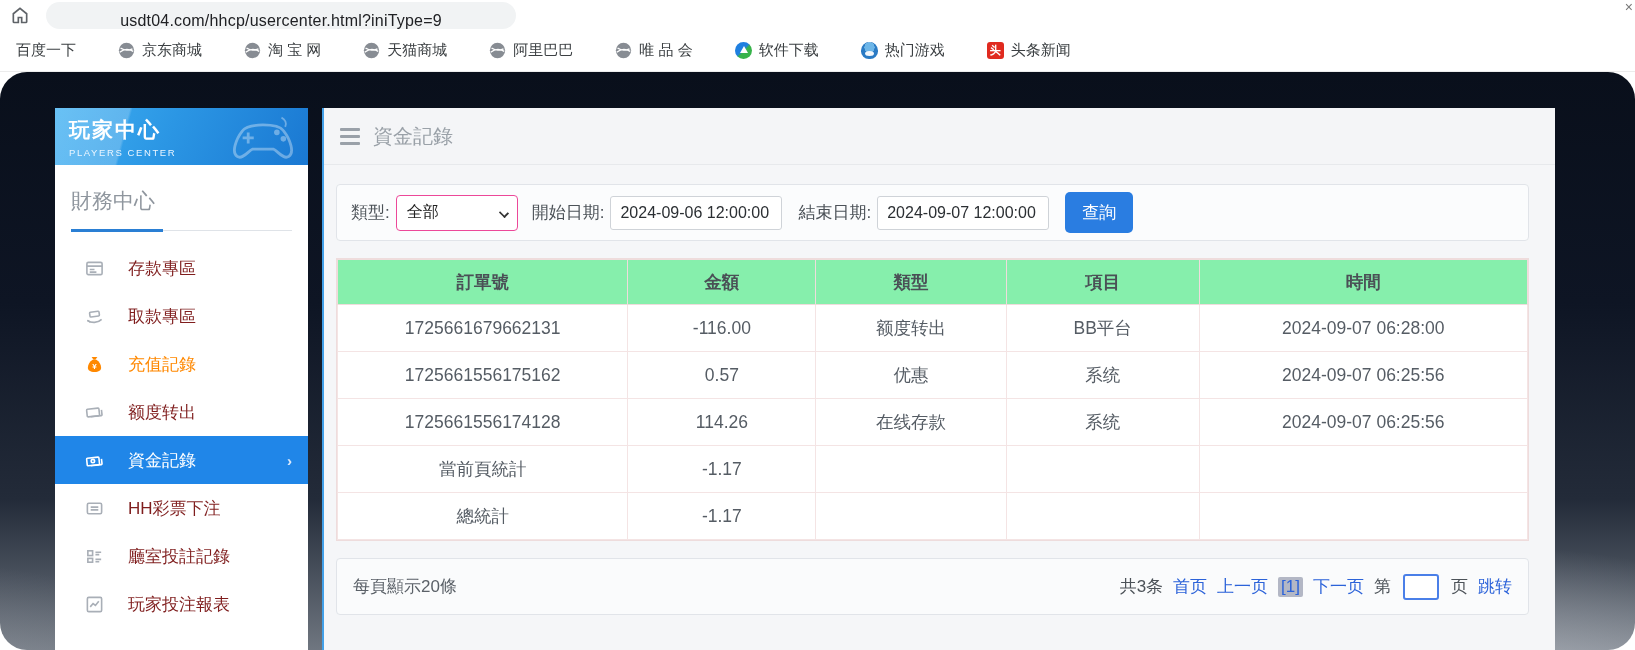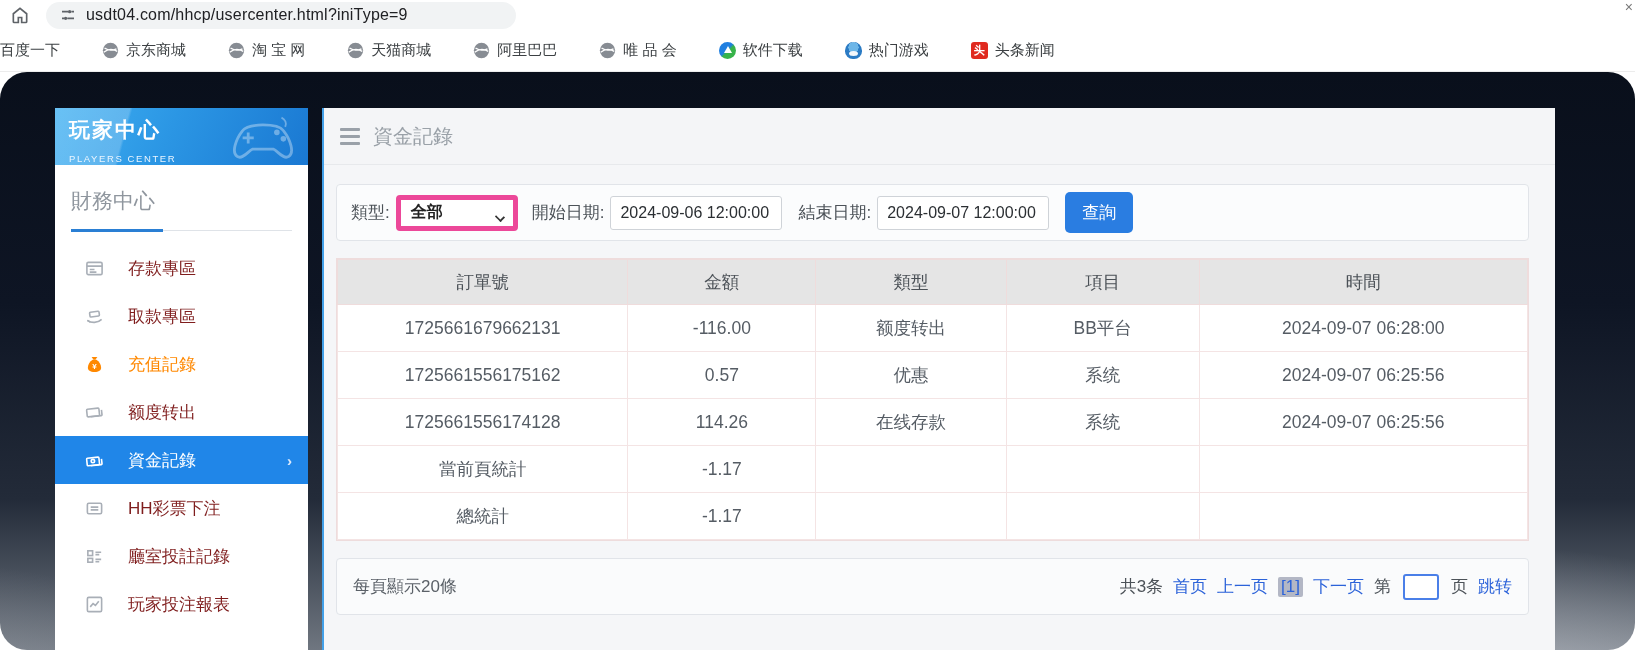--- a/index.html
+++ b/index.html
@@ -1,26 +1,26 @@
 <!DOCTYPE html>
 <html><head>
 <meta charset="utf-8">
 <style>
   * { margin:0; padding:0; box-sizing:border-box; }
   html,body { width:1635px; height:650px; overflow:hidden; font-family:"Liberation Sans",sans-serif; background:#fff; }
 
   
   .browser-bar { height:30px; background:#fff; display:flex; align-items:center; padding:0 10px; position:relative; }
   .home-icon { width:20px; height:20px; color:#5f6368; flex:0 0 auto; }
-  .url-pill { margin-left:16px; background:#f1f3f4; border-radius:14px; height:27px; display:flex; align-items:center; padding:0 14px; gap:10px; min-width:470px; }
+  .url-pill { margin-left:16px; background:#f1f3f4; border-radius:14px; height:27px; display:flex; align-items:center; padding:0 14px; gap:10px; min-width:470px;flex-direction:column; }
   .site-info-icon { width:16px; height:16px; color:#5f6368; }
   .url-text { font-size:16px; color:#202124; letter-spacing:.2px; white-space:nowrap; }
   .win-close { position:absolute; right:2px; top:0px; color:#777; font-size:14px; line-height:14px; cursor:pointer; }
 
-  .bookmarks-bar { height:42px; background:#fff; border-bottom:1px solid #ececec; display:flex; align-items:center; padding:0 0; gap:42px; }
+  .bookmarks-bar { height:42px; background:#fff; border-bottom:1px solid #ececec; display:flex; align-items:center; padding:0 16px; gap:42px; }
   .bookmark { display:flex; align-items:center; gap:7px; font-size:15px; color:#3c4043; cursor:pointer; white-space:nowrap; }
   .fav { width:17px; height:17px; flex:0 0 auto; display:inline-flex; align-items:center; justify-content:center; }
   .fav-globe { width:17px; height:17px; }
   .fav-software { width:17px; height:17px; border-radius:50%; background:linear-gradient(135deg,#1f7fe0 45%,#37b34a 55%); position:relative; }
   .fav-software::after { content:""; position:absolute; left:5px; top:4px; width:0; height:0; border-left:4px solid transparent; border-right:4px solid transparent; border-bottom:7px solid #fff; }
   .fav-penguin { width:17px; height:17px; border-radius:50% 50% 46% 46%; background:radial-gradient(circle at 50% 32%, #6db6e8 0 35%, #2b7bc4 36% 100%); position:relative; }
   .fav-penguin::after { content:""; position:absolute; left:4px; top:9px; width:9px; height:5px; border-radius:50%; background:#f3f7fb; }
   .fav-toutiao { width:17px; height:17px; border-radius:3px; background:#e02a1f; color:#fff; font-size:11px; font-weight:bold; display:flex; align-items:center; justify-content:center; }
 
   
@@ -30,21 +30,21 @@
       radial-gradient(500px 260px at -4% 112%, rgba(165,170,178,.55), rgba(165,170,178,0) 60%),
       linear-gradient(180deg,#090f1b 0%, #0e1524 40%, #232b39 74%, #6f7680 100%);
     border-radius: 27px;
   }
 
   
   .sidebar { position:absolute; left:55px; top:36px; width:253px; background:#fff; height:560px; }
   .sidebar-header { height:57px; background:linear-gradient(115deg,#3fb0f2 0%,#2b96e4 45%,#1a78d2 100%); padding:8px 0 0 14px; position:relative; overflow:hidden; }
   .sidebar-header .sheen { position:absolute; inset:0; background:linear-gradient(105deg, rgba(255,255,255,.22) 0 28%, rgba(255,255,255,0) 29%); pointer-events:none; }
   .sidebar-title { color:#fff; font-size:21px; font-weight:bold; letter-spacing:2px; position:relative; z-index:1; }
-  .sidebar-subtitle { color:#eaf5ff; font-size:9.5px; letter-spacing:1.6px; margin-top:9px; position:relative; z-index:1; }
+  .sidebar-subtitle { color:#eaf5ff; font-size:9.5px; letter-spacing:1.6px; margin-top:3px; position:relative; z-index:1; }
   .gamepad-deco { position:absolute; right:8px; top:4px; width:74px; height:50px; opacity:.35; z-index:0; }
   .sidebar-section { padding:22px 16px 0 16px; }
   .sidebar-section-title { color:#8f969e; font-size:21px; }
   .sidebar-section-rule { margin-top:14px; position:relative; height:3px; }
   .sidebar-section-rule .grayline { position:absolute; left:0; right:0; top:1px; height:1px; background:#dfe3e8; }
   .sidebar-section-rule .blueline { position:absolute; left:0; top:0; width:92px; height:3px; background:#2a7fd4; }
   .menu { margin-top:12px; }
   .menu-item { height:48px; display:flex; align-items:center; padding-left:30px; gap:24px; font-size:17px; color:#7f1d1d; cursor:pointer; }
   .menu-item .mi-icon { width:19px; height:19px; color:#a9afb7; flex:0 0 auto; }
   .menu-item.highlight { color:#ff8800; }
@@ -56,28 +56,28 @@
   
   .main-panel { position:absolute; left:322px; top:36px; width:1233px; height:560px; background:#f5f6f8; border-left:2px solid #43a0e8; }
   .main-header { height:57px; background:#f4f5f7; border-bottom:1px solid #e7e9ec; display:flex; align-items:center; padding-left:16px; gap:13px; }
   .hamburger { width:20px; display:flex; flex-direction:column; gap:4px; }
   .hamburger i { display:block; height:3px; background:#9aa1a9; border-radius:1px; }
   .main-title { color:#9aa1a8; font-size:20px; }
 
   .filter-card { margin:19px 26px 0 12px; background:#fbfcfd; border:1px solid #e1e4e9; border-radius:4px; height:57px; display:flex; align-items:center; padding:0 14px; }
   .f-label { font-size:17px; color:#4c5step258; color:#4c5258; margin-right:6px; white-space:nowrap; }
   .filter-card .f-label { font-size:17px; color:#4c5258; }
-  .select-box { width:122px; height:36px; background:#fff; border:5px solid #ec4899; border-radius:4px; display:flex; align-items:center; padding:0 10px; font-size:16px; color:#222; margin-right:14px; cursor:pointer; position:relative;font-weight:bold; }
+  .select-box { width:122px; height:36px; background:#fff; border:1px solid #ec4899; border-radius:4px; display:flex; align-items:center; padding:0 10px; font-size:16px; color:#222; margin-right:14px; cursor:pointer; position:relative; }
   .select-chevron { position:absolute; right:9px; top:13px; width:8px; height:8px; border-right:2px solid #333; border-bottom:2px solid #333; transform:rotate(45deg) scale(1,.8); }
   .date-input { width:172px; height:34px; border:1px solid #cfd3d8; border-radius:3px; font-size:16px; color:#2b2f33; padding:0 9px; font-family:"Liberation Sans",sans-serif; background:#fff; margin-right:16px; }
   .search-btn { background:#2a7de1; color:#fff; border:none; border-radius:5px; font-size:17px; padding:9px 17px; cursor:pointer; font-family:"Liberation Sans",sans-serif; }
 
   .table-card { margin:17px 26px 0 12px; background:#fff; border:1px solid #eedcdc; }
   table.records { width:100%; border-collapse:collapse; table-layout:fixed; }
-  table.records th { background:#e5e5e5; color:#4a5056; font-size:17.5px; font-weight:normal; height:45px; border:1px solid #efdcdc; }
+  table.records th { background:#86efac; color:#4a5056; font-size:17.5px; font-weight:bold; height:45px; border:1px solid #efdcdc; }
   table.records td { height:47px; text-align:center; font-size:17.5px; color:#555c64; border:1px solid #f4e4e4; background:#fff; }
 
   .footer-card { margin:17px 26px 0 12px; background:#fafbfc; border:1px solid #e1e4e9; border-radius:4px; height:57px; display:flex; align-items:center; padding:0 16px; justify-content:space-between; }
   .page-size { font-size:17px; color:#5b6168; }
   .pager { display:flex; align-items:center; gap:10px; font-size:17px; color:#4c5258; }
   .pager a { color:#2b62d9; text-decoration:none; cursor:pointer; }
   .pager .current { background:#b3b7c5; color:#2b62d9; padding:0 3px; border-radius:2px; }
   .jump-input { width:36px; height:26px; border:2px solid #4a7fe8; border-radius:3px; background:#fff; margin:0 2px; }
 </style>
 </head>

